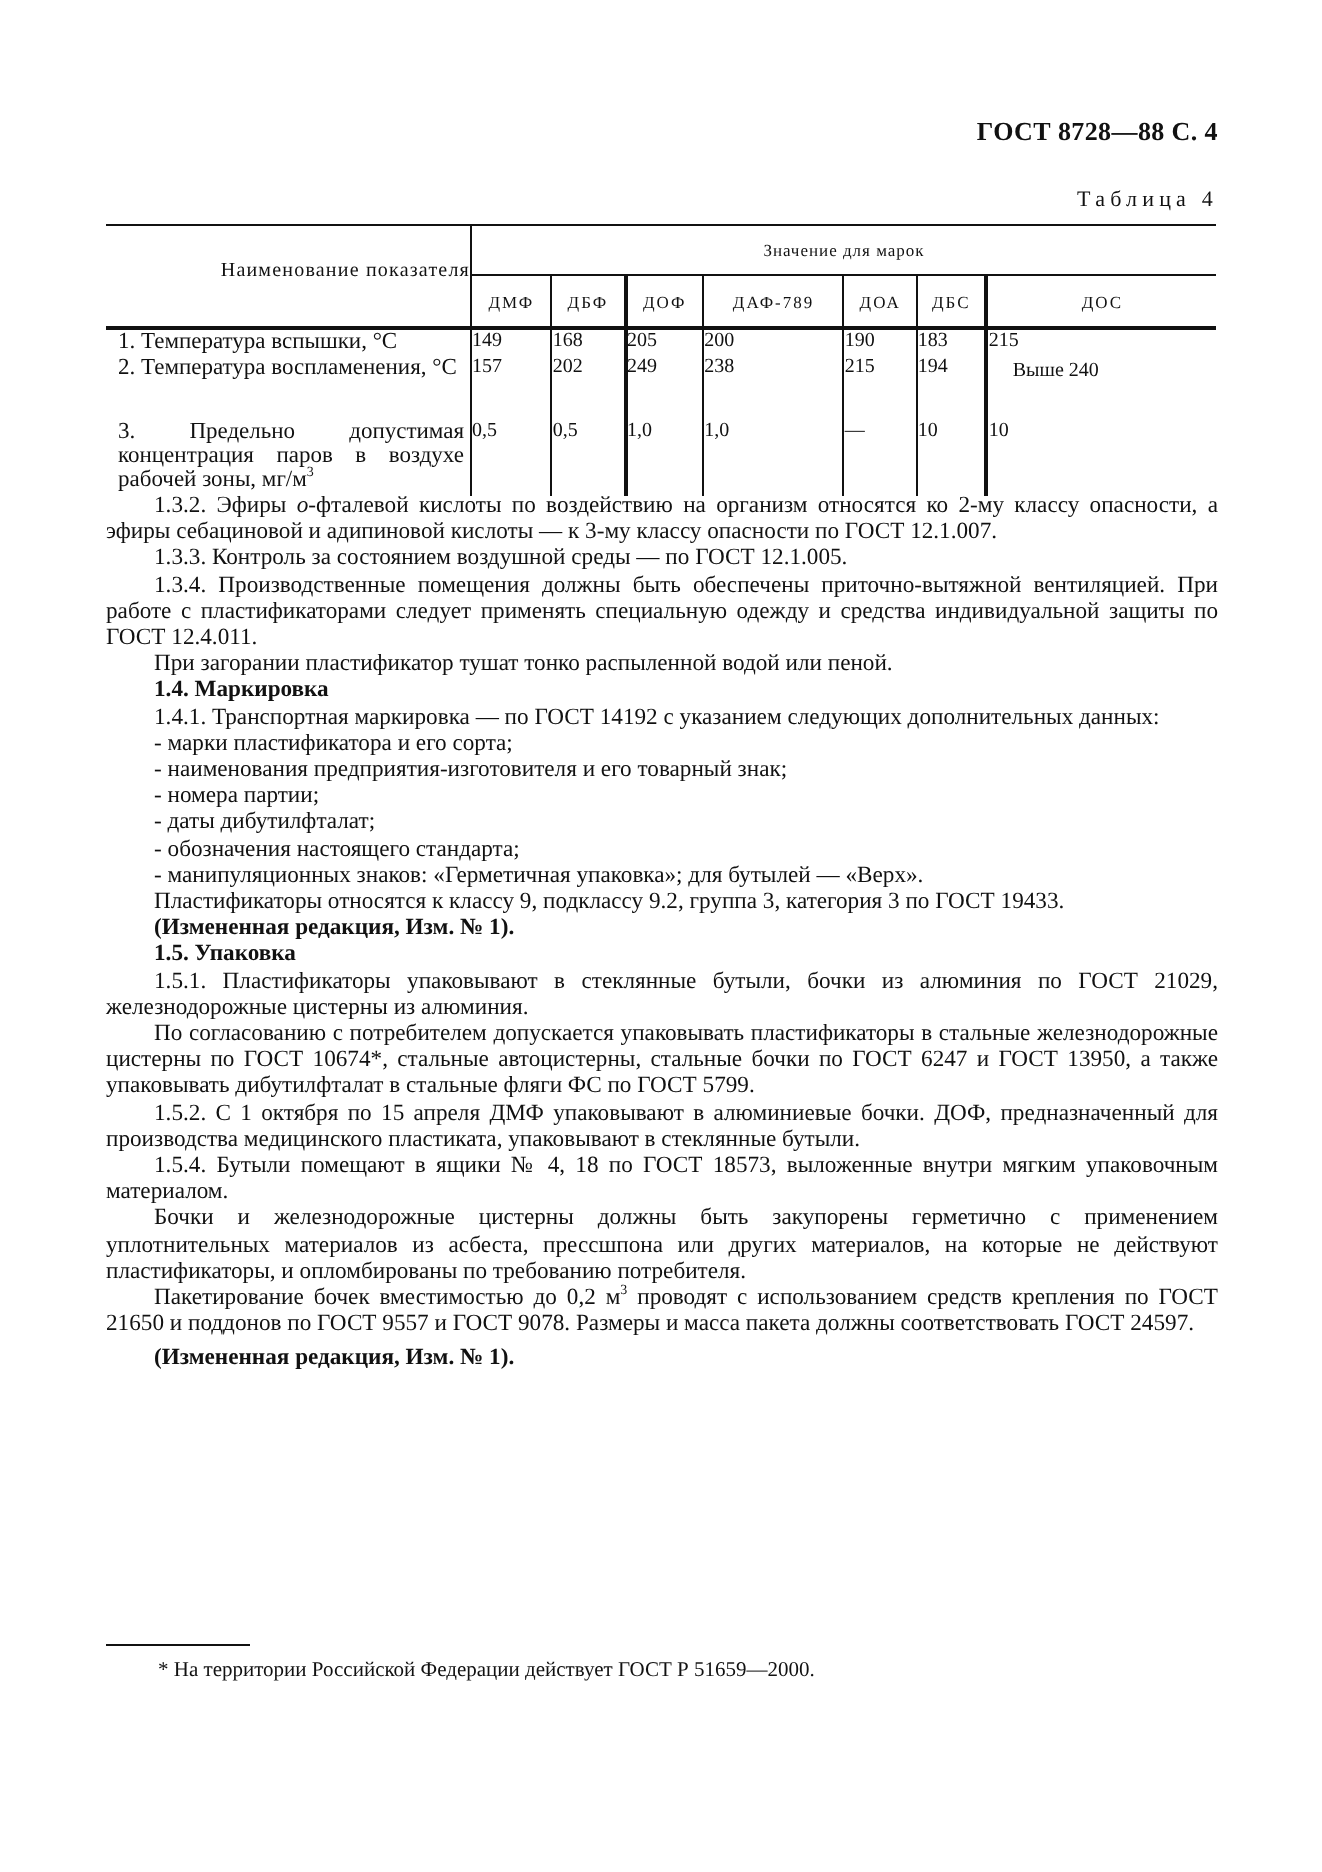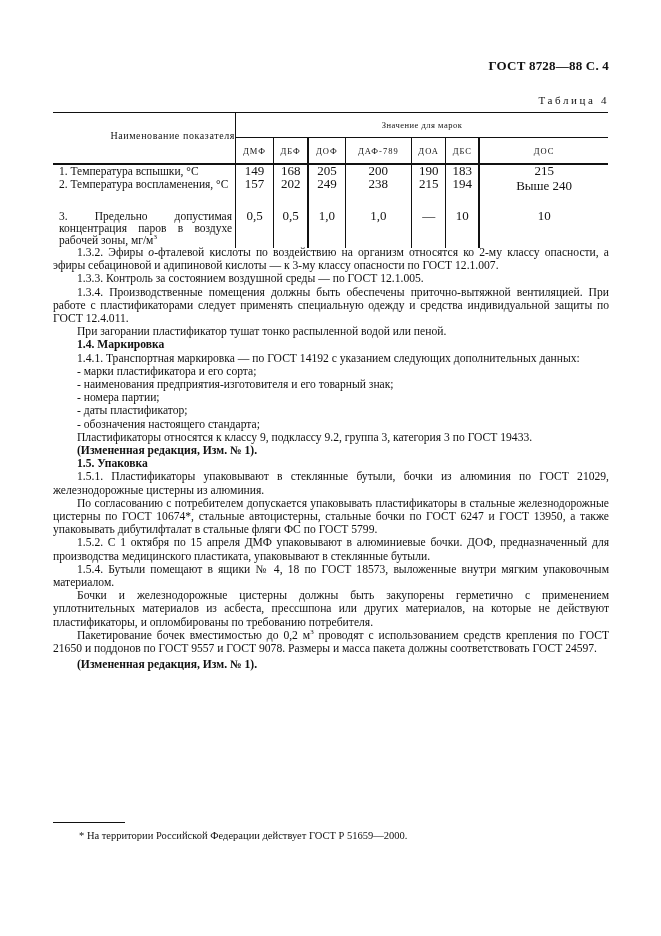--- a/index.html
+++ b/index.html
@@ -31,21 +31,21 @@
   .hdr-group {
     text-align: center; font-size: 8.5px; letter-spacing: 0.5px;
     border-top: 1.5px solid #111; border-bottom: 1px solid #111; height: 22px;
   }
   .hdr-col {
     text-align: center; font-size: 8.5px; letter-spacing: 1px;
     height: 22px; border-bottom: 2.5px solid #111; border-left: 1px solid #111;
   }
   .hdr-col.thick { border-left: 2px solid #111; }
   .row-label { font-size: 11.5px; padding-left: 6px !important; border-right: 1.5px solid #111; vertical-align: top; line-height: 12px; }
-  .cell { text-align: center; vertical-align: top; font-size: 13px; border-left: 1px solid #111; line-height: 12px; }
+  .cell { text-align: left; vertical-align: top; font-size: 10px; border-left: 1px solid #111; line-height: 12px; }
   .cell.thick { border-left: 2px solid #111; }
   .r1 td { padding-top: 3px; height: 13px; }
   .r2 td { padding-top: 2px; height: 30px; }
   .r3 td { height: 38px; }
   .r3 .row-label { text-align: justify; text-align-last: left; padding-right: 3px !important; }
   .body {
     position: absolute; top: 246px; left: 53px; width: 556px;
     font-size: 11.6px; line-height: 13.2px;
   }
   .body p { margin: 0; text-indent: 24px; text-align: justify; }
@@ -120,22 +120,23 @@
   <p><span>1.3.2. Эфиры </span><i>о</i><span>-фталевой кислоты по воздействию на организм относятся ко 2-му классу опасности, а эфиры себациновой и адипиновой кислоты — к 3-му классу опасности по ГОСТ 12.1.007.</span></p>
   <p class="last-left">1.3.3. Контроль за состоянием воздушной среды — по ГОСТ 12.1.005.</p>
   <p>1.3.4. Производственные помещения должны быть обеспечены приточно-вытяжной вентиляцией. При работе с пластификаторами следует применять специальную одежду и средства индивидуальной защиты по ГОСТ 12.4.011.</p>
   <p>При загорании пластификатор тушат тонко распыленной водой или пеной.</p>
   <p class="bold">1.4. Маркировка</p>
   <p>1.4.1. Транспортная маркировка — по ГОСТ 14192 с указанием следующих дополнительных данных:</p>
   <ul>
     <li>марки пластификатора и его сорта;</li>
     <li>наименования предприятия-изготовителя и его товарный знак;</li>
     <li>номера партии;</li>
-    <li>даты пластификатор;</li>
+    <li>даты дибутилфталат;</li>
     <li>обозначения настоящего стандарта;</li>
+    <li>манипуляционных знаков: «Герметичная упаковка»; для бутылей — «Верх».</li>
   </ul>
   <p>Пластификаторы относятся к классу 9, подклассу 9.2, группа 3, категория 3 по ГОСТ 19433.</p>
   <p class="bold">(Измененная редакция, Изм. № 1).</p>
   <p class="bold">1.5. Упаковка</p>
   <p>1.5.1. Пластификаторы упаковывают в стеклянные бутыли, бочки из алюминия по ГОСТ 21029, железнодорожные цистерны из алюминия.</p>
   <p>По согласованию с потребителем допускается упаковывать пластификаторы в стальные железнодорожные цистерны по ГОСТ 10674*, стальные автоцистерны, стальные бочки по ГОСТ 6247 и ГОСТ 13950, а также упаковывать дибутилфталат в стальные фляги ФС по ГОСТ 5799.</p>
   <p>1.5.2. С 1 октября по 15 апреля ДМФ упаковывают в алюминиевые бочки. ДОФ, предназначенный для производства медицинского пластиката, упаковывают в стеклянные бутыли.</p>
   <p>1.5.4. Бутыли помещают в ящики № 4, 18 по ГОСТ 18573, выложенные внутри мягким упаковочным материалом.</p>
   <p>Бочки и железнодорожные цистерны должны быть закупорены герметично с применением уплотнительных материалов из асбеста, прессшпона или других материалов, на которые не действуют пластификаторы, и опломбированы по требованию потребителя.</p>
   <p><span>Пакетирование бочек вместимостью до 0,2 м</span><sup>3</sup><span> проводят с использованием средств крепления по ГОСТ 21650 и поддонов по ГОСТ 9557 и ГОСТ 9078. Размеры и масса пакета должны соответствовать ГОСТ 24597.</span></p>

